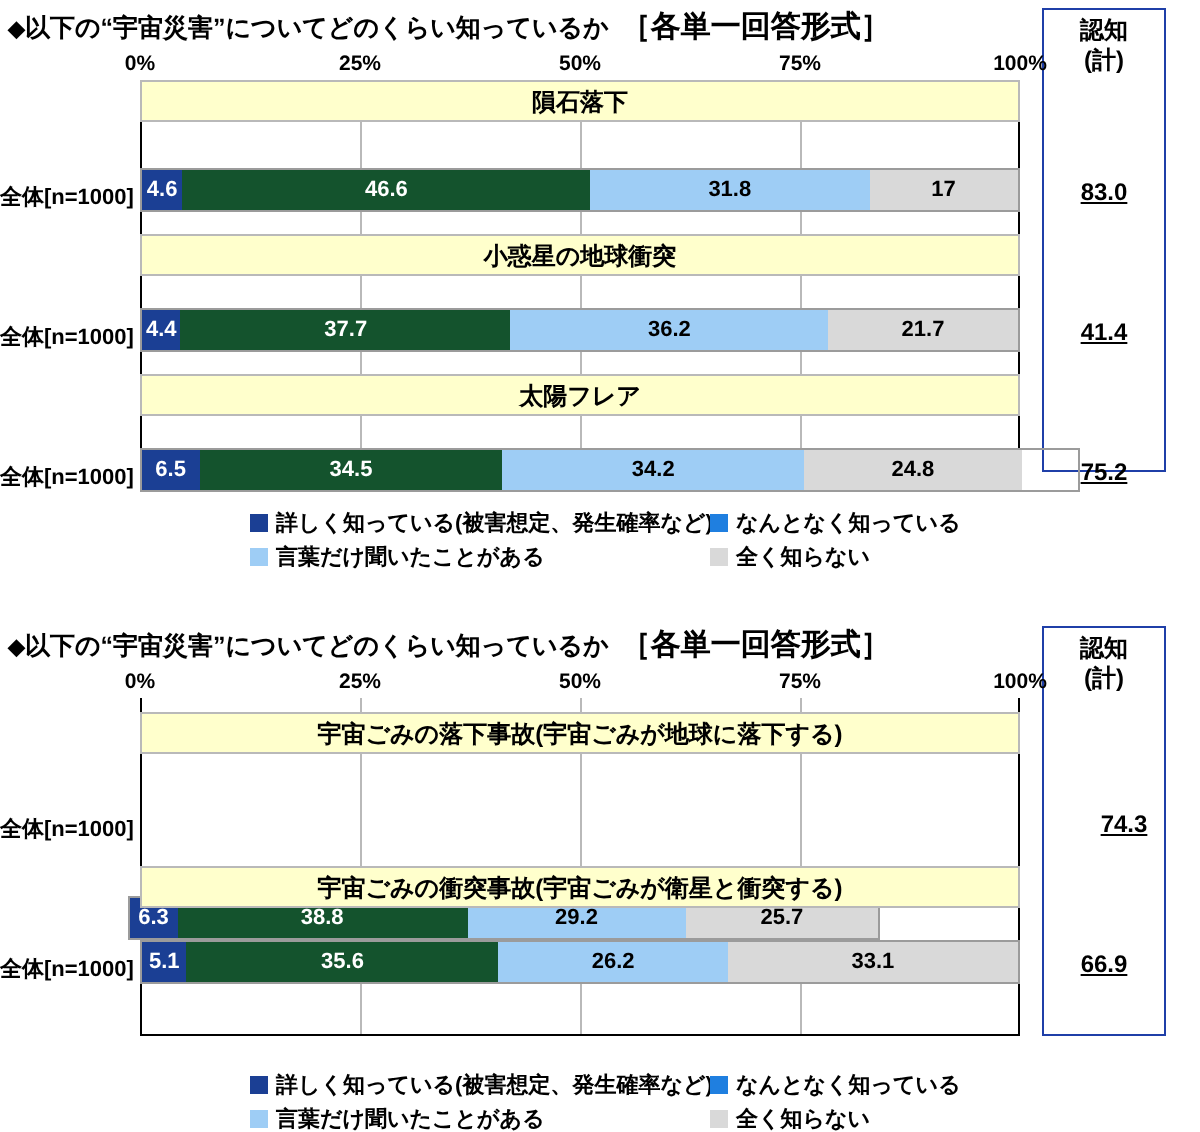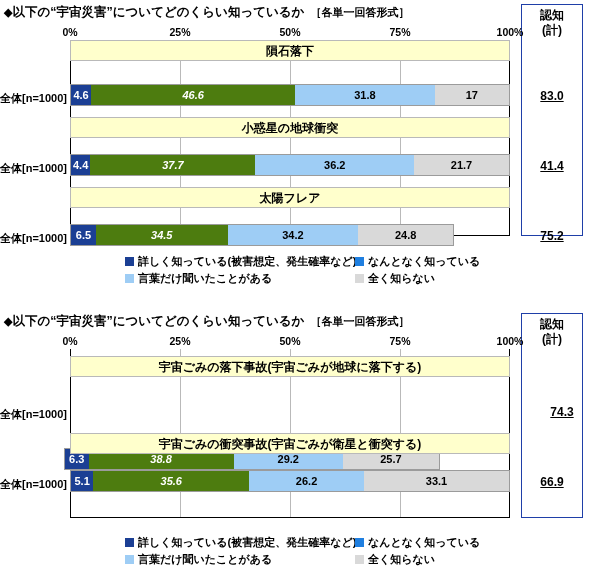--- a/index.html
+++ b/index.html
@@ -18,21 +18,21 @@
   
   .title-row {
     position: relative;
     height: 18px;
     margin-left: 4px;
     font-size: 12.5px;
     font-weight: bold;
     white-space: nowrap;
   }
   .title-row .diamond { font-size: 11px; }
-  .title-row .fmt { font-size: 11px; }
+  .title-row .fmt { font-size: 15px; }
 
   
   .ninchi-box {
     position: absolute;
     border: 1px solid #1f3fa8;
     background: #ffffff;
     width: 62px;
     text-align: center;
   }
   .ninchi-head {
@@ -92,21 +92,21 @@
     position: relative;
     font-size: 11px;
     font-weight: bold;
     display: flex;
     align-items: center;
     justify-content: center;
     white-space: nowrap;
     overflow: visible;
   }
   .seg.s0 { background: #1b3f94; color: #ffffff; }
-  .seg.s1 { background: #4d7c0f; color: #ffffff; font-style: italic; }
+  .seg.s1 { background: #14532d; color: #ffffff; }
   .seg.s2 { background: #9ecdf5; color: #000000; }
   .seg.s3 { background: #d9d9d9; color: #000000; }
 
   .rowlabel {
     position: absolute;
     font-size: 11px;
     font-weight: bold;
     text-align: right;
     white-space: nowrap;
   }
@@ -183,21 +183,21 @@
     <div class="bar-row" style="left:70px; top:150px; width:440px; height:22px;">
       <div class="seg s0" style="width:19.4px;">4.4</div>
       <div class="seg s1" style="width:165.9px;">37.7</div>
       <div class="seg s2" style="width:159.3px;">36.2</div>
       <div class="seg s3" style="width:95.4px;">21.7</div>
     </div>
     <div class="ninchi-val" style="left:521px; top:155px;">41.4</div>
 
     <div class="group-title" style="left:70px; top:183px; width:440px; height:21px;">太陽フレア</div>
     <div class="rowlabel" style="left:0px; top:227px; width:66px;">全体[n=1000]</div>
-    <div class="bar-row" style="left:70px; top:220px; width:384px; height:22px;">
+    <div class="bar-row" style="left:70px; top:220px; width:470px; height:22px;">
       <div class="seg s0" style="width:28.6px;">6.5</div>
       <div class="seg s1" style="width:151.8px;">34.5</div>
       <div class="seg s2" style="width:150.5px;">34.2</div>
       <div class="seg s3" style="width:109.1px;">24.8</div>
     </div>
     <div class="ninchi-val" style="left:521px; top:225px;">75.2</div>
 
     <div class="legend" style="left:0; top:250px; width:520px; height:34px;">
       <div class="li" style="left:125px; top:0;">
         <span class="sw" style="background:#1b3f94;"></span>

